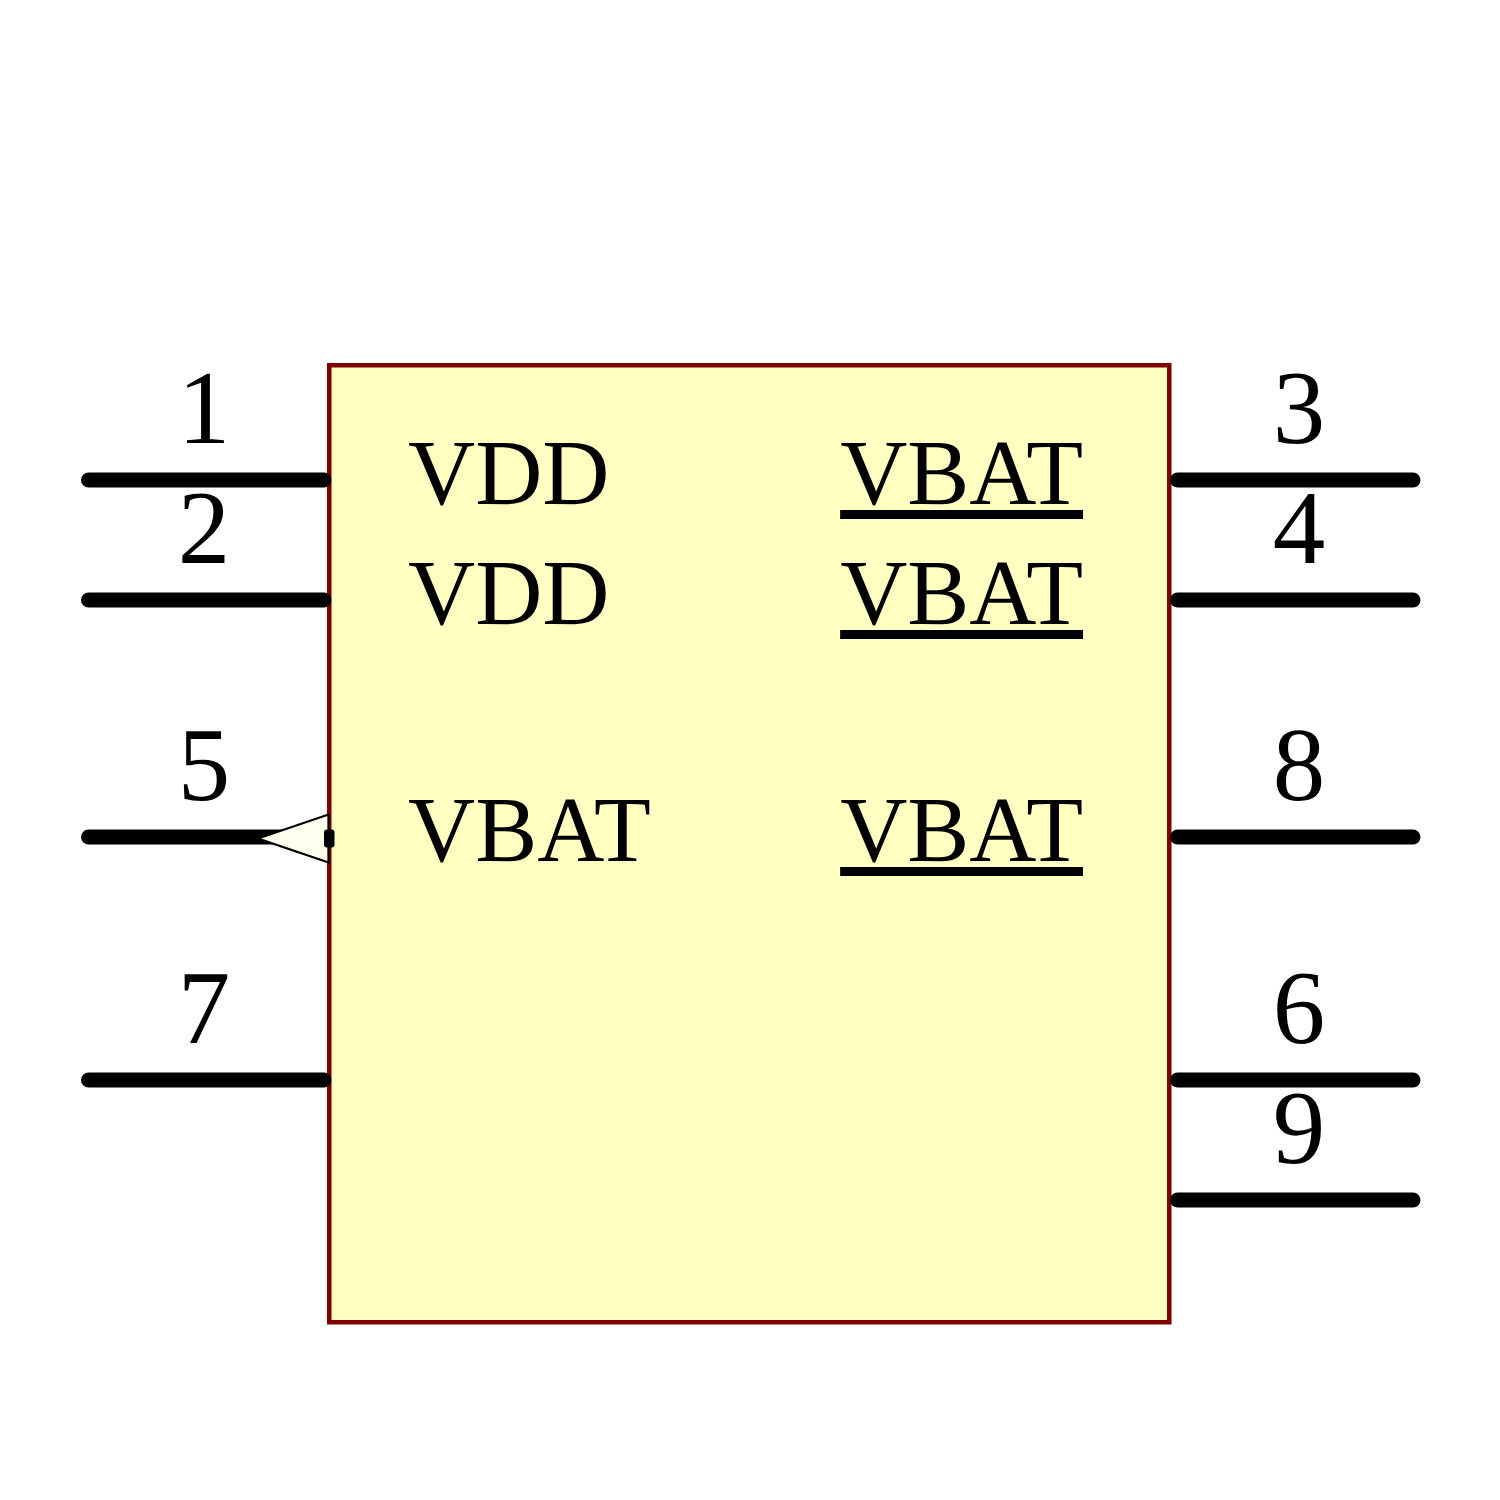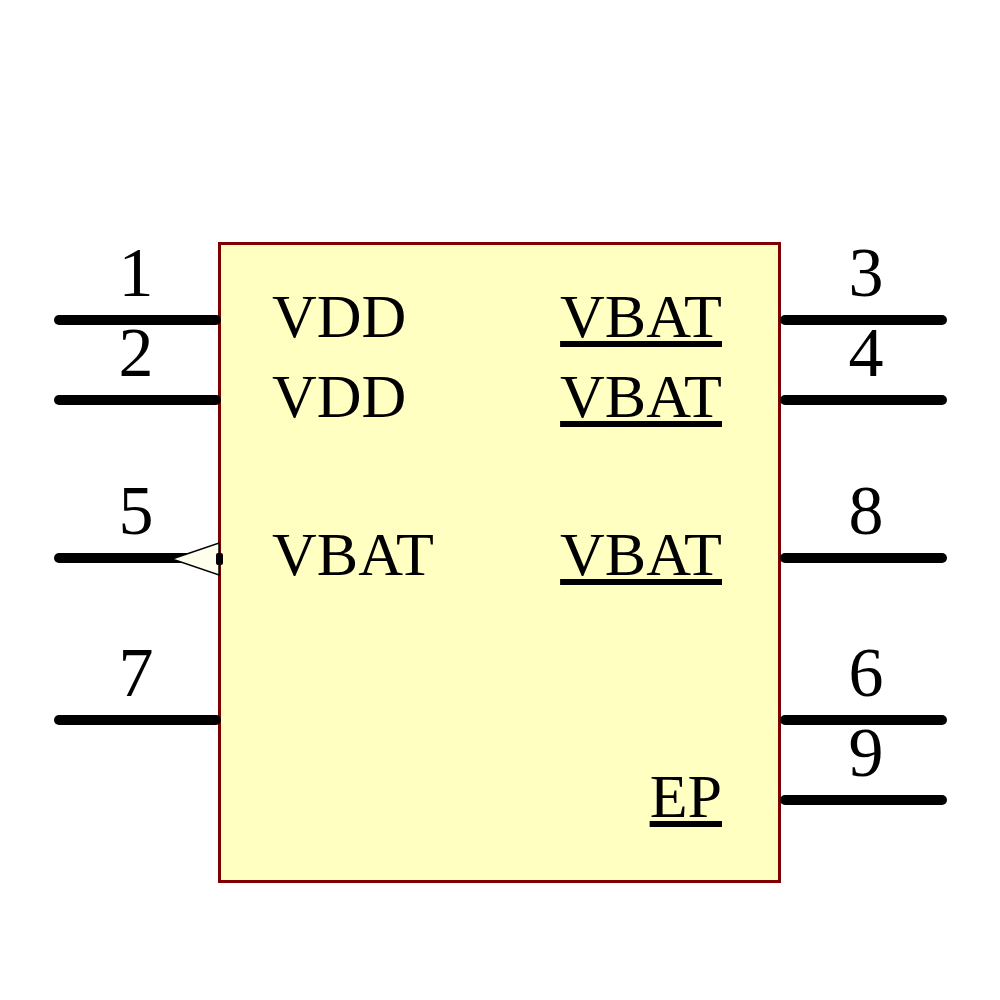--- a/index.html
+++ b/index.html
@@ -121,16 +121,15 @@
   </div>
 
   <div class="pin right row4">
     <div class="pin-line"></div>
     <div class="pin-number">6</div>
   </div>
 
   <div class="pin right row5">
     <div class="pin-line"></div>
     <div class="pin-number">9</div>
-    <div class="pin-label">EP</div>
   </div>
 
 </div>
 
 </body></html>

